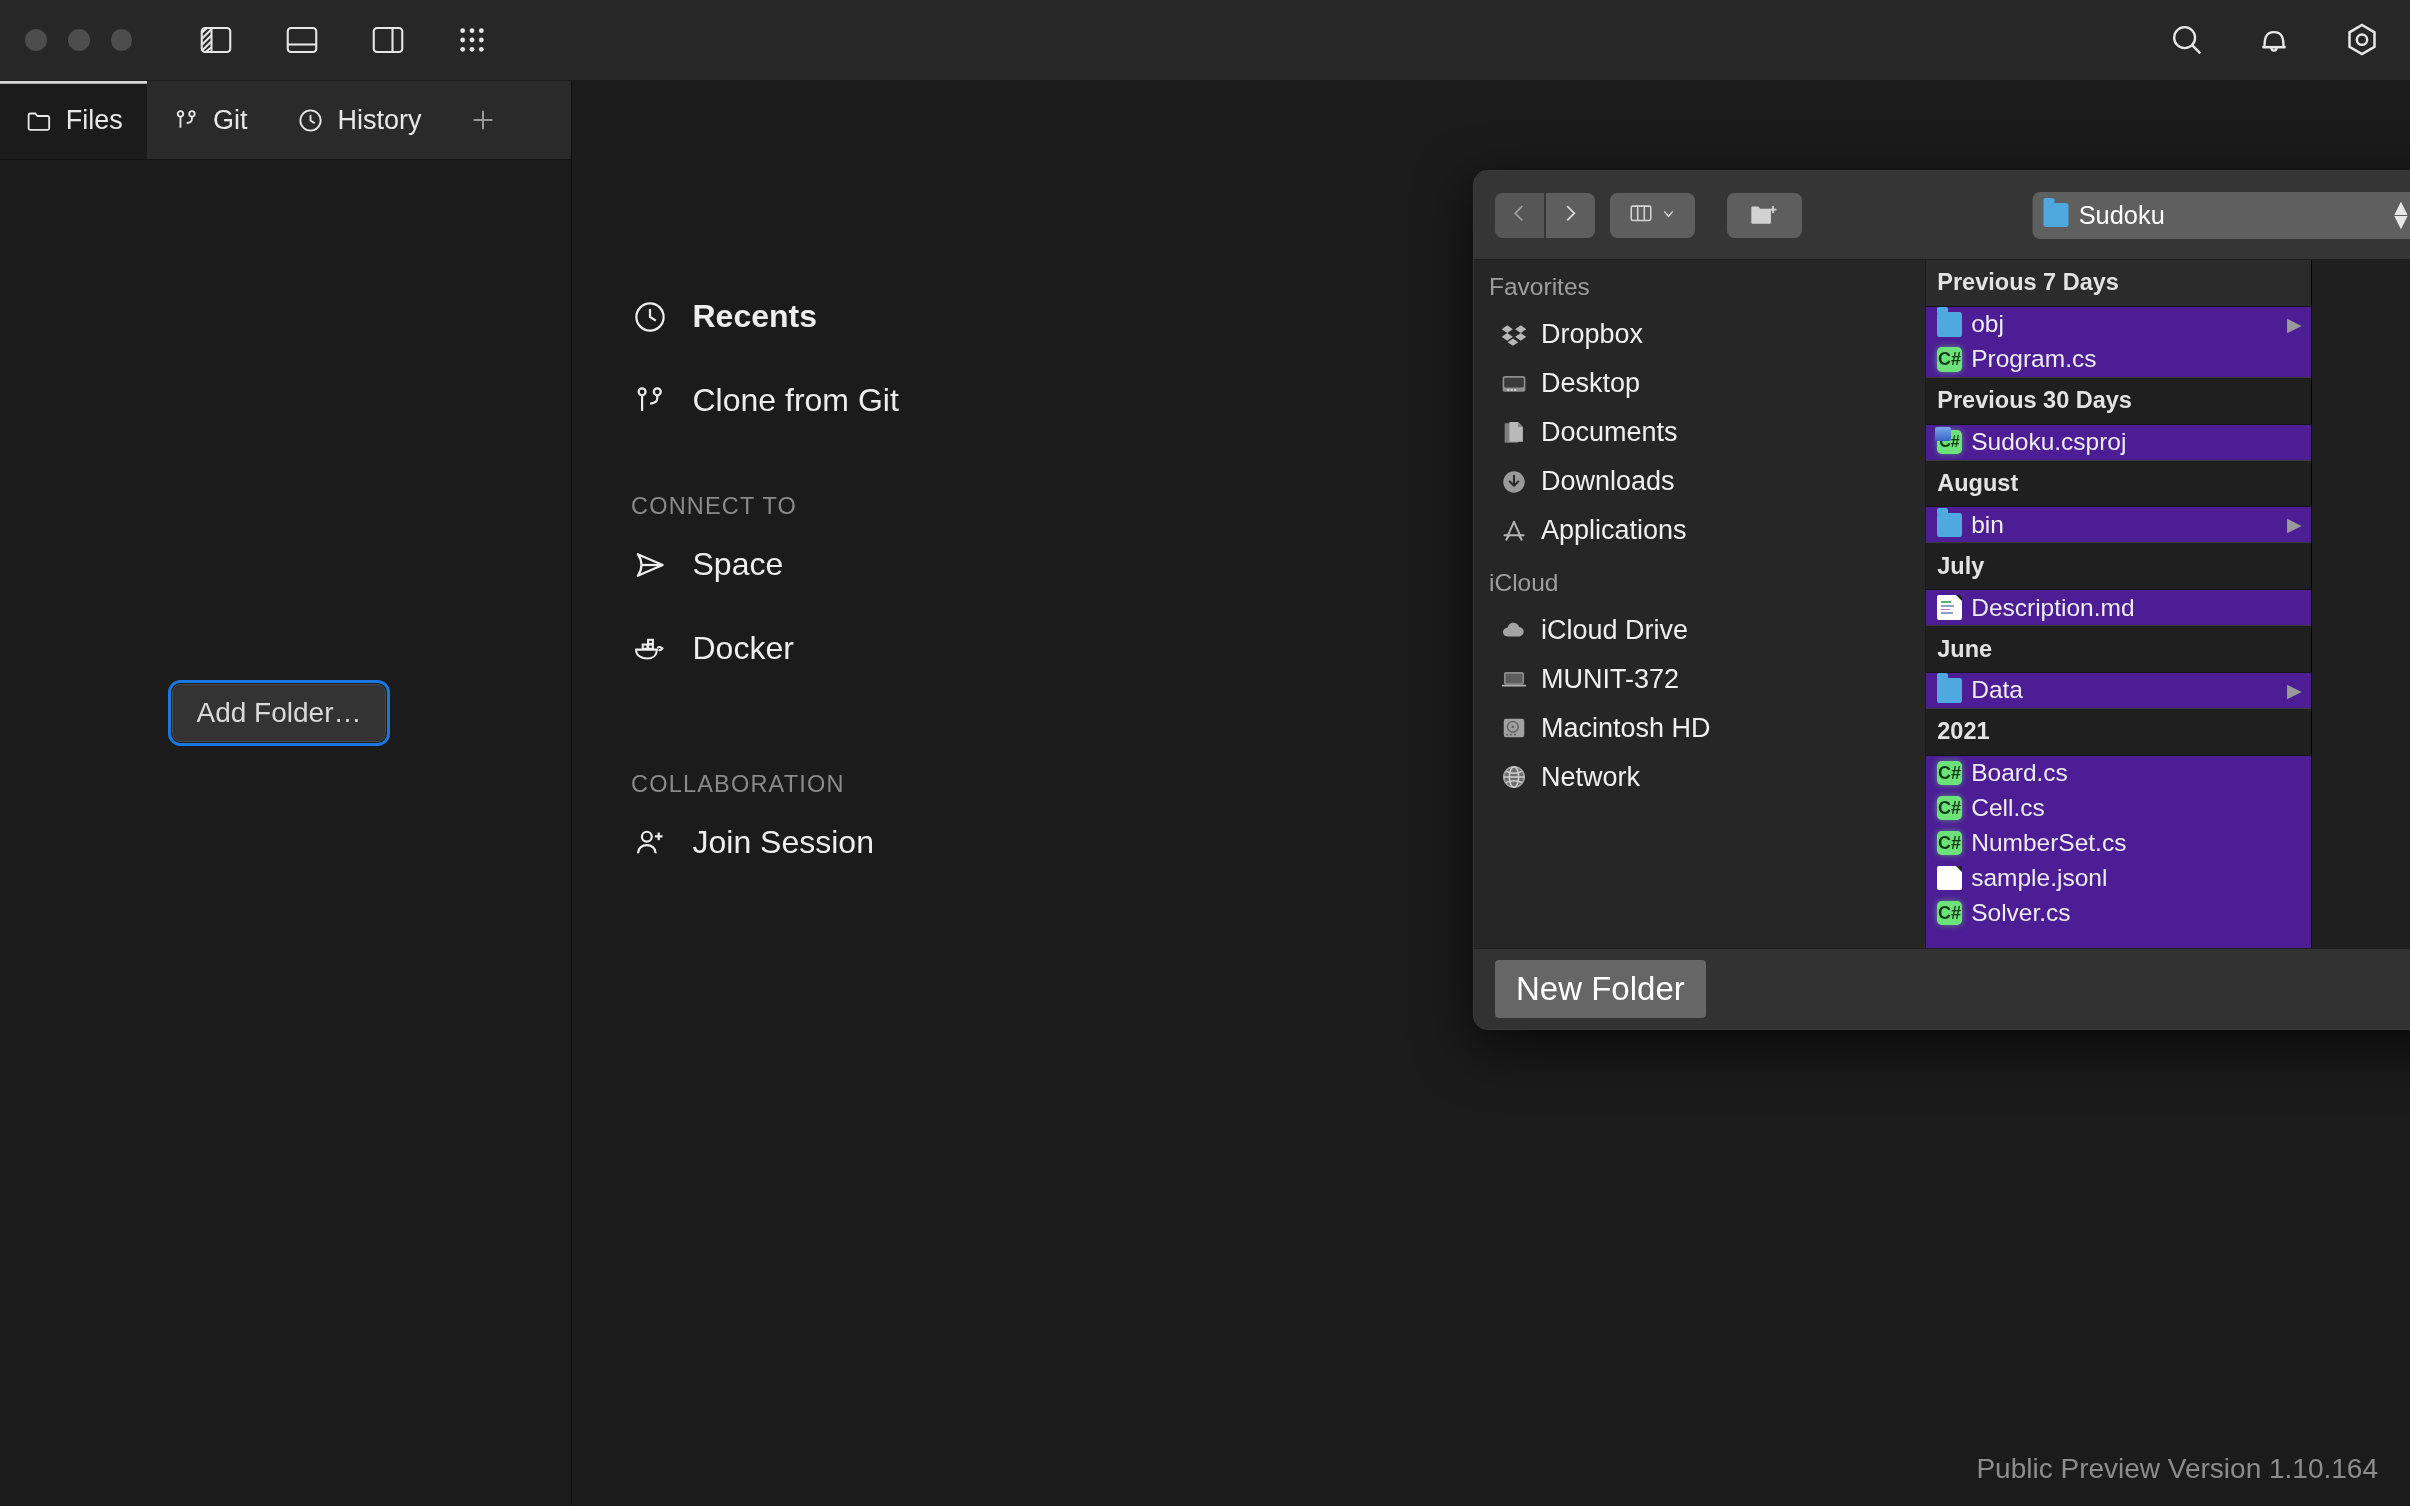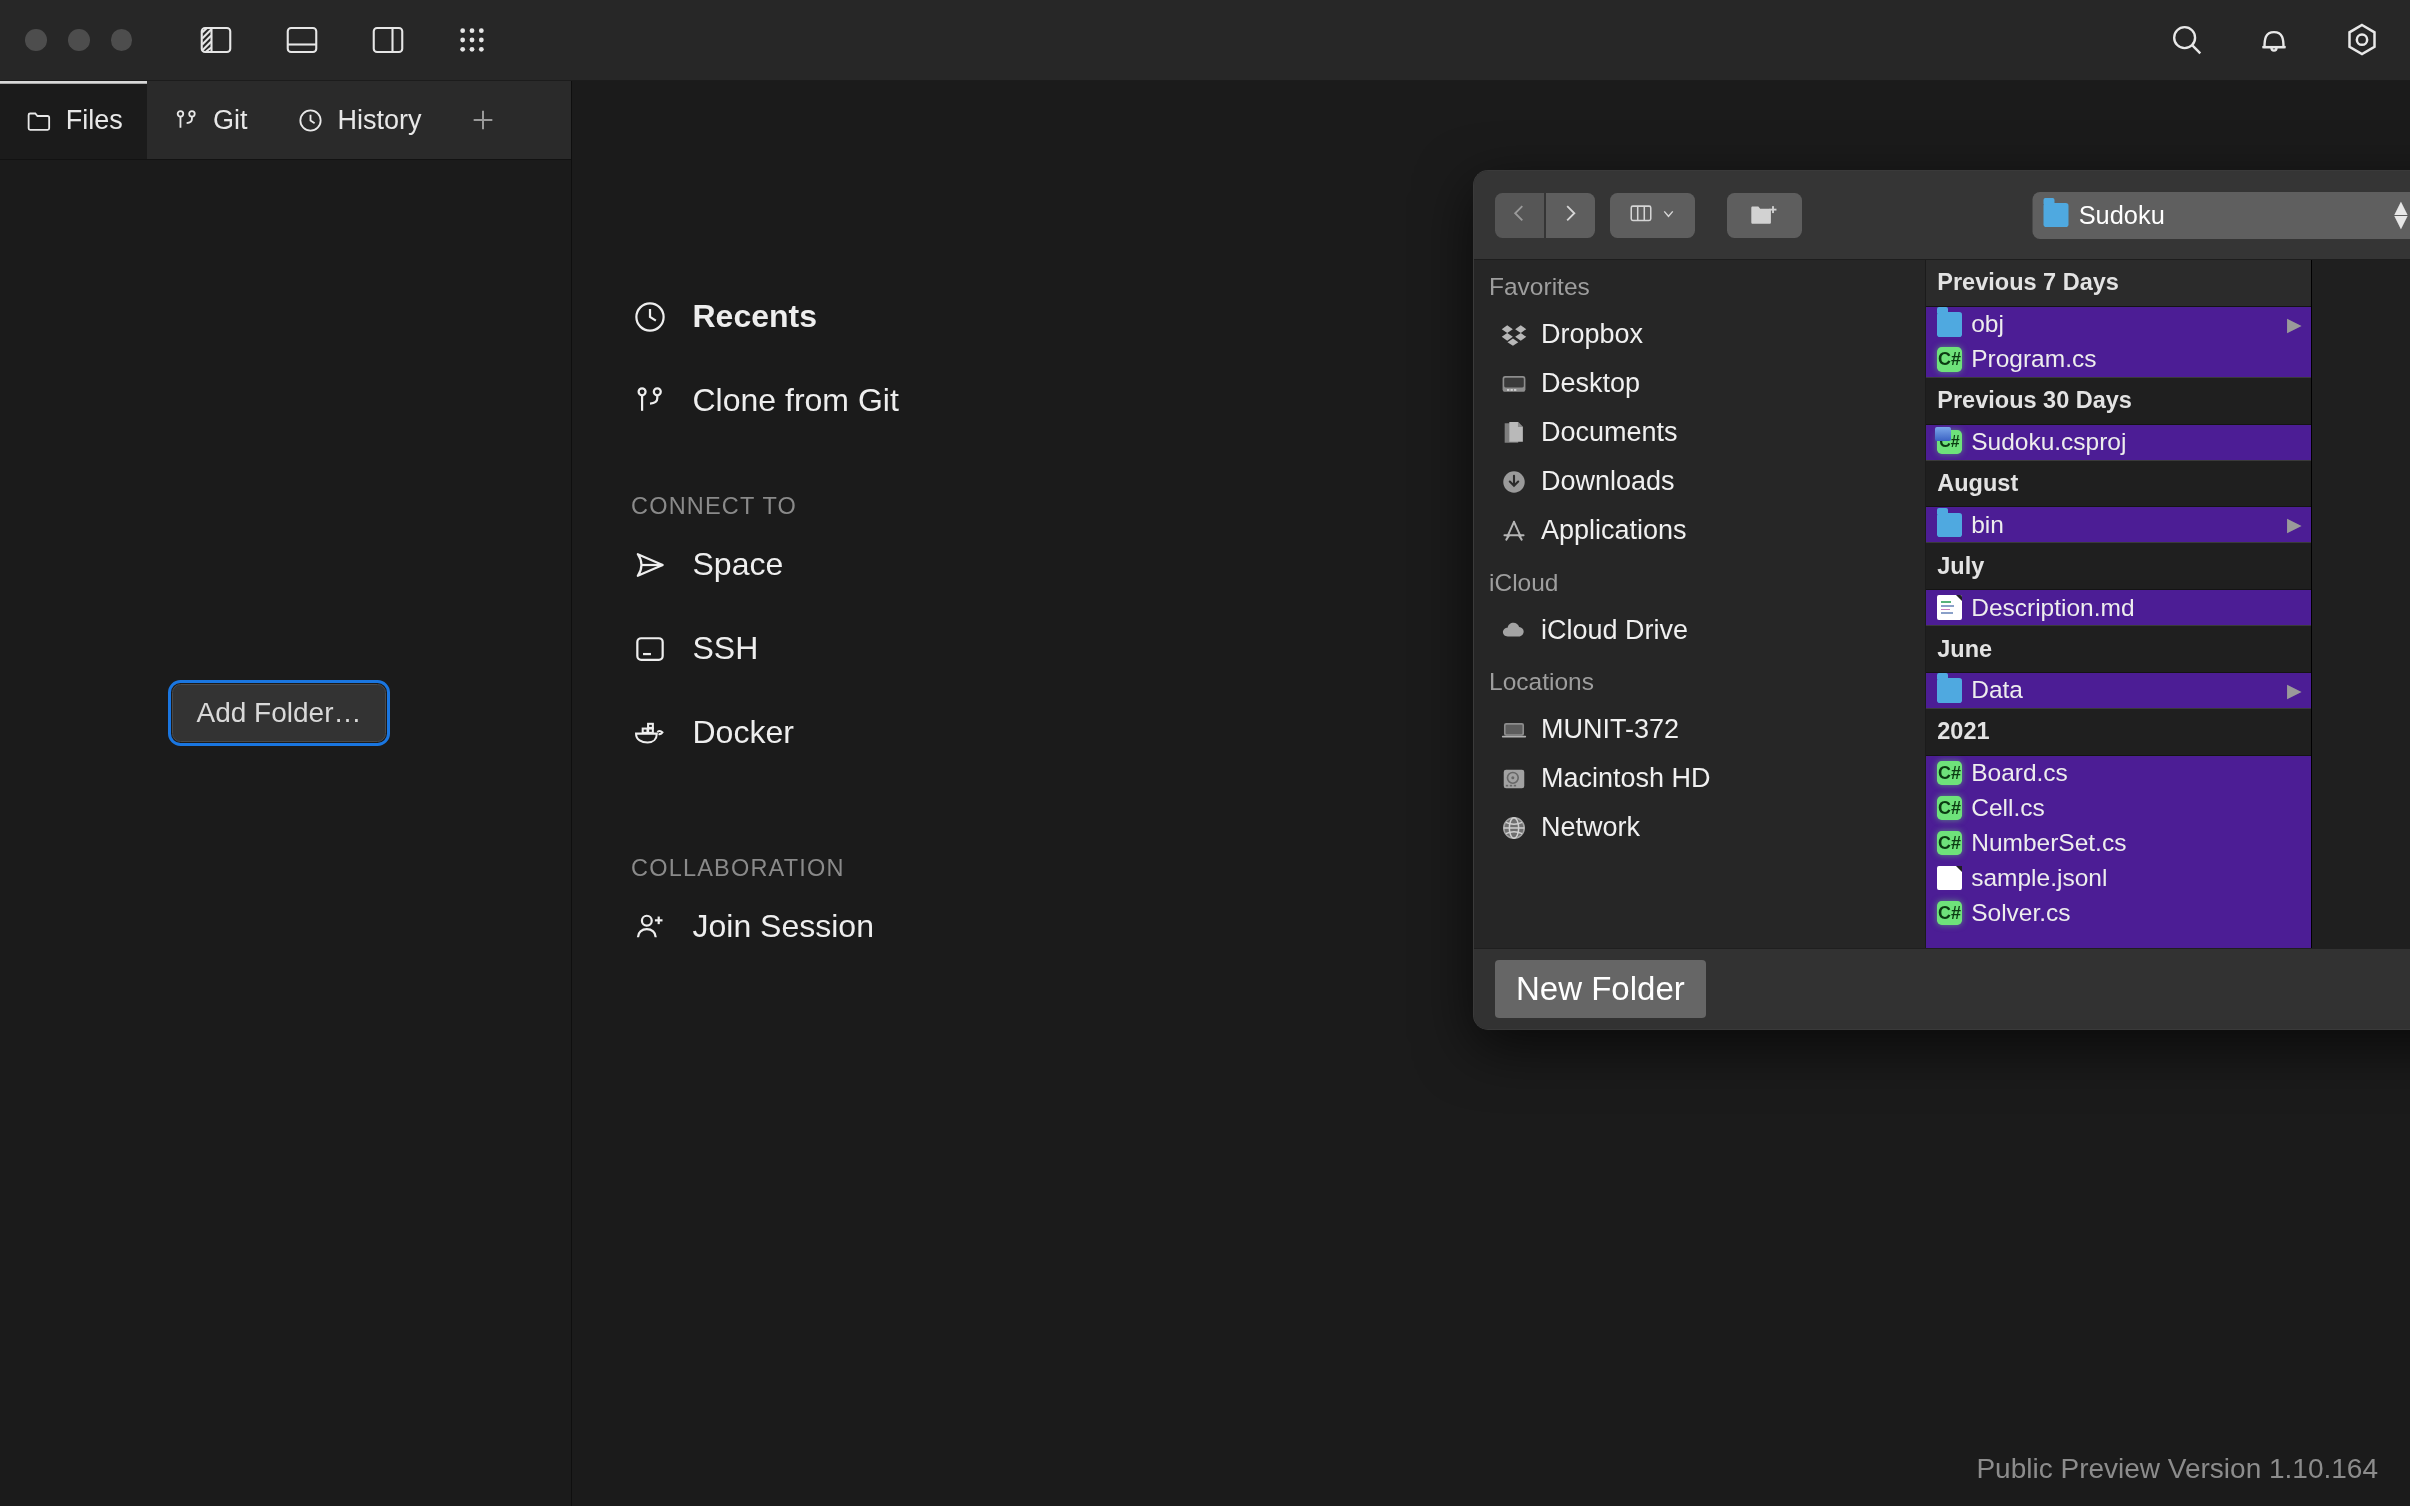--- a/index.html
+++ b/index.html
@@ -422,29 +422,20 @@
           <span>
             <svg width="38" height="38" viewBox="0 0 24 24" fill="none" stroke="#eeeeee" stroke-width="1.4" stroke-linejoin="round">
               <path d="M4.3 5.2 20 12 4.3 18.8c1.6-2.3 2.3-4.4 2.3-6.8s-.7-4.5-2.3-6.8z"></path>
               <path d="M6.6 12H20"></path>
             </svg>
           </span>
           <span class="wlabel">Space</span>
         </div>
         <div class="wrow">
           <span>
-            <svg width="38" height="38" viewBox="0 0 24 24" fill="none" stroke="#eeeeee" stroke-width="1.4">
-              <rect x="4" y="5.2" width="16" height="13.6" rx="2.4"></rect>
-              <line x1="7.6" y1="15.2" x2="12.6" y2="15.2"></line>
-            </svg>
-          </span>
-          <span class="wlabel">SSH</span>
-        </div>
-        <div class="wrow">
-          <span>
             <svg width="38" height="38" viewBox="0 0 24 24" fill="none" stroke="#eeeeee" stroke-width="1.3">
               <path d="M3.2 12.4h13.1c0 3.4-2.3 5.6-5.8 5.6-3.8 0-7.3-1.7-7.3-5.6z"></path>
               <rect x="7.4" y="9.2" width="3" height="2.7"></rect>
               <rect x="10.8" y="9.2" width="3" height="2.7"></rect>
               <rect x="10.8" y="6.2" width="3" height="2.6"></rect>
               <path d="M16.6 11.4c1-.8 2.4-.7 3.3.2-.5.9-1.5 1.3-2.5 1"></path>
             </svg>
           </span>
           <span class="wlabel">Docker</span>
         </div>
@@ -580,21 +571,20 @@
             <div class="sb-header">iCloud</div>
             <div class="sb-item">
               <span>
                 <svg width="28" height="28" viewBox="0 0 24 24" fill="#a3a3a3">
                   <path d="M6.6 17.6c-2.3 0-4.1-1.7-4.1-3.8s1.8-3.8 4-3.8c.4-2.4 2.5-4.2 5-4.2 2.3 0 4.3 1.5 4.9 3.6 2.2.1 3.9 1.8 3.9 3.9s-1.8 4.3-4.1 4.3z"></path>
                 </svg>
               </span>
               <span>iCloud Drive</span>
             </div>
 
-            <div class="sb-header">Locations</div>
             <div class="sb-item">
               <span>
                 <svg width="28" height="28" viewBox="0 0 24 24">
                   <rect x="3.4" y="6" width="17.2" height="11" rx="1.8" fill="#8c8c8c"></rect>
                   <rect x="4.8" y="7.4" width="14.4" height="8.2" rx="1" fill="#5d5d5d"></rect>
                   <rect x="1.6" y="17" width="20.8" height="1.5" rx=".7" fill="#b0b0b0"></rect>
                 </svg>
               </span>
               <span>MUNIT-372</span>
             </div>

